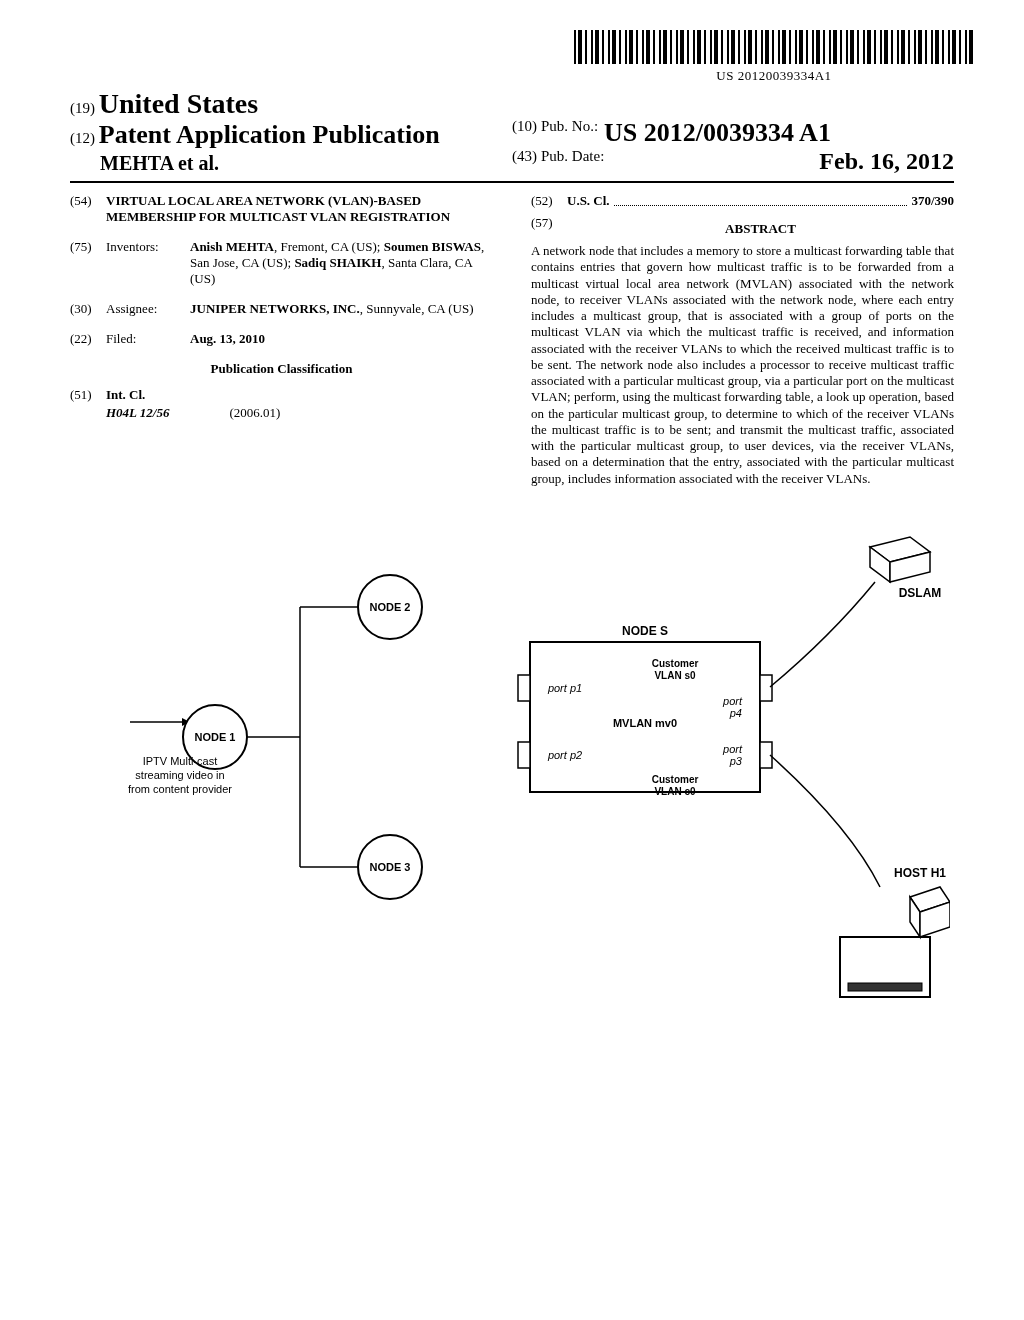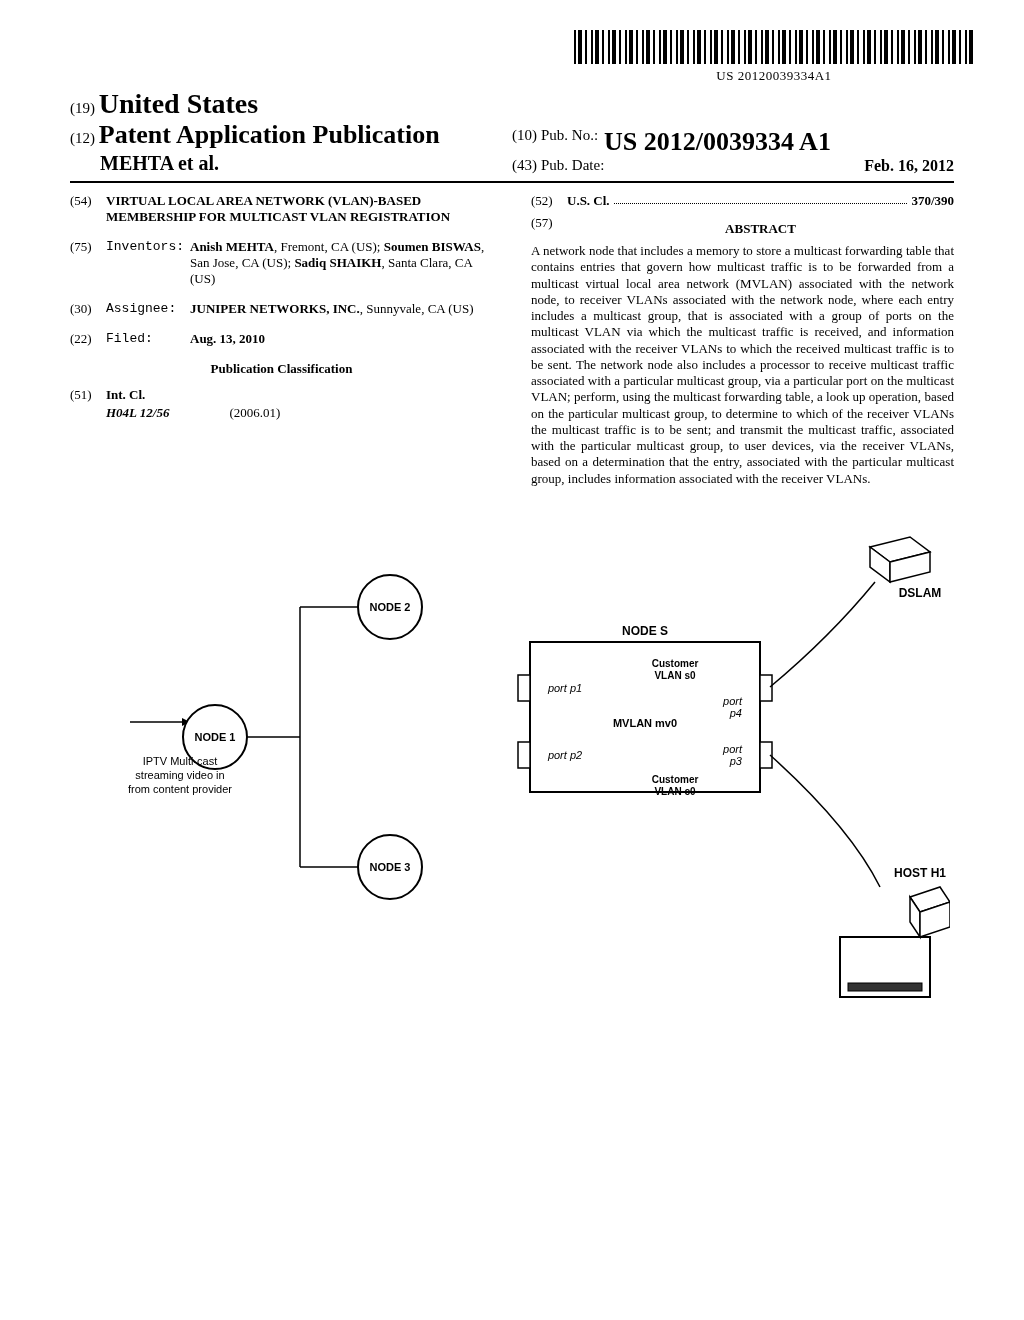--- a/index.html
+++ b/index.html
@@ -70,21 +70,21 @@
   .pub-no-line, .pub-date-line {
     display: flex;
   }
   .pub-no-value {
     font-weight: bold;
     font-size: 26px;
     margin-left: 6px;
   }
   .pub-date-value {
     font-weight: bold;
-    font-size: 16px;
+    font-size: 24px;
     margin-left: auto;
   }
   .hr-thick {
     border: none;
     border-top: 2.5px solid #000;
     margin: 6px 0 10px 0;
   }
   .biblio {
     display: flex;
     gap: 38px;
@@ -97,21 +97,20 @@
     display: flex;
     margin-bottom: 14px;
   }
   .inid {
     width: 36px;
     flex-shrink: 0;
   }
   .label {
     width: 84px;
     flex-shrink: 0;
-    font-family: Liberation Mono, monospace;
   }
   .value {
     flex: 1;
   }
   .title-val {
     font-weight: bold;
   }
   .section-heading {
     text-align: center;
     font-weight: bold;
@@ -209,21 +208,21 @@
         <div class="inid">(51)</div>
         <div class="value"><b>Int. Cl.</b></div>
       </div>
       <div class="field-row">
         <div class="inid"></div>
         <div class="value"><i><b>H04L 12/56</b></i><span style="display:inline-block;width:60px;"></span><span>(2006.01)</span></div>
       </div>
     </div>
 
     <div class="col">
-      <div class="uscl-row" style="margin-bottom:6px;">
+      <div class="uscl-row" style="margin-bottom:6px;align-items:flex-end;">
         <div class="inid">(52)</div>
         <div><b>U.S. Cl.</b></div>
         <div class="uscl-dots"></div>
         <div><b>370/390</b></div>
       </div>
       <div style="display:flex;">
         <div class="inid">(57)</div>
         <div class="abstract-heading" style="flex:1;">ABSTRACT</div>
       </div>
       <div class="abstract-text">A network node that includes a memory to store a multicast forwarding table that contains entries that govern how multicast traffic is to be forwarded from a multicast virtual local area network (MVLAN) associated with the network node, to receiver VLANs associated with the network node, where each entry includes a multicast group, that is associated with a group of ports on the multicast VLAN via which the multicast traffic is received, and information associated with the receiver VLANs to which the received multicast traffic is to be sent. The network node also includes a processor to receive multicast traffic associated with a particular multicast group, via a particular port on the multicast VLAN; perform, using the multicast forwarding table, a look up operation, based on the particular multicast group, to determine to which of the receiver VLANs the multicast traffic is to be sent; and transmit the multicast traffic, associated with the particular multicast group, to user devices, via the receiver VLANs, based on a determination that the entry, associated with the particular multicast group, includes information associated with the receiver VLANs.</div>

